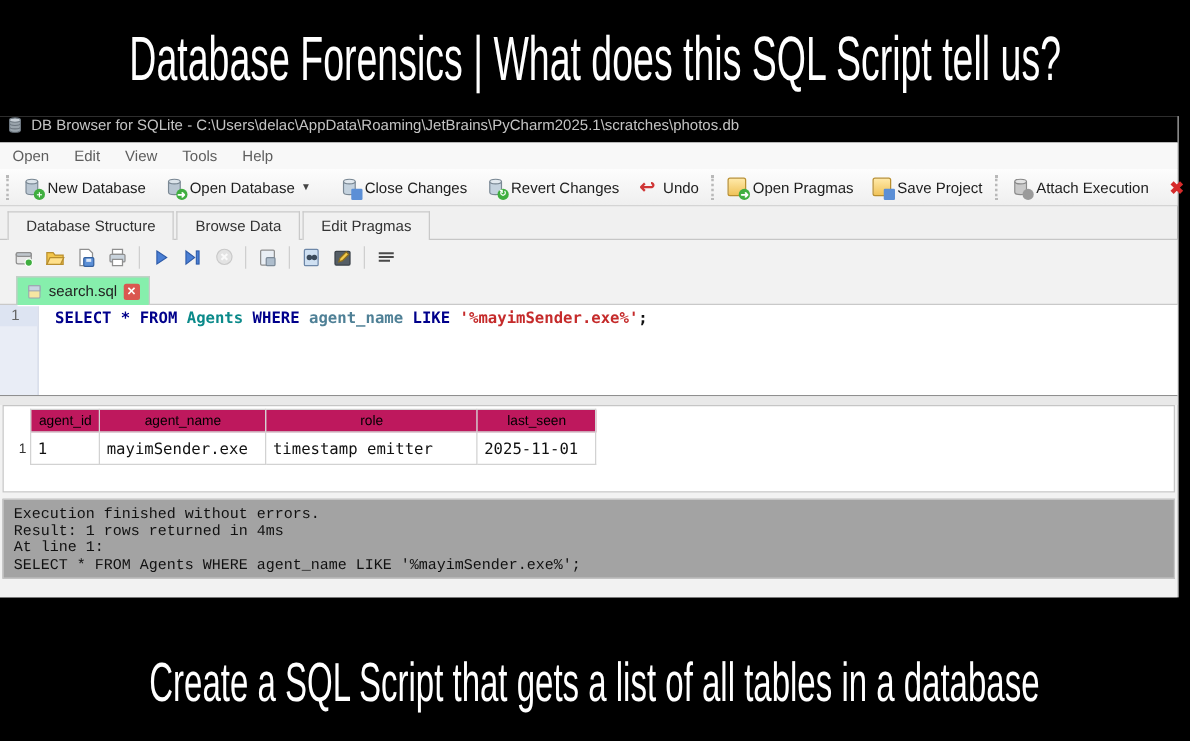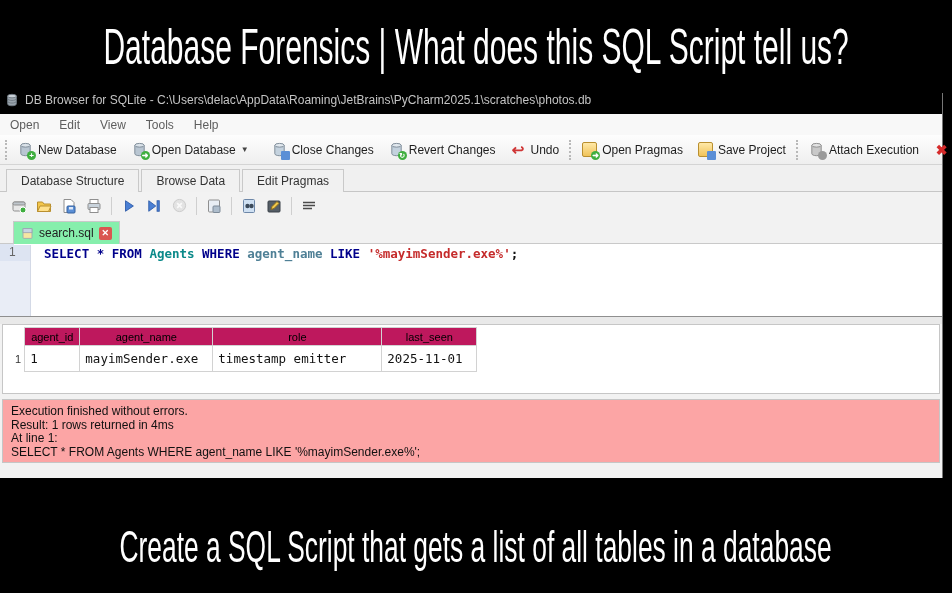--- a/index.html
+++ b/index.html
@@ -77,22 +77,22 @@
   .gridpanel{height:70px;background:#fff;border:1px solid #c6c6c6;margin:0 2px;box-sizing:border-box;overflow:hidden;}
   table.results{border-collapse:collapse;margin:2px 0 0 9px;}
   table.results th{font-size:11px;font-weight:normal;color:#000;border:1px solid #d2d2d2;height:17px;
                    padding:0 6px;background:#be185d;text-align:center;}
   table.results td{font-family:"DejaVu Sans Mono","Liberation Mono",monospace;font-size:12.5px;color:#111;
                    border:1px solid #d2d2d2;height:25px;padding:0 5px;background:#fff;}
   table.results .rowhdr{border:none;background:transparent;font-size:11px;color:#333;
                         font-family:"Liberation Sans",sans-serif;text-align:right;padding:0 3px;}
   .col-agentid{min-width:42px;} .col-agentname{min-width:120px;} .col-role{min-width:156px;} .col-lastseen{min-width:82px;}
 
-  .logpanel{height:64px;background:#fca5a5;border:1px solid #c6c6c6;margin:5px 2px 0 2px;box-sizing:border-box;
-            padding:5px 8px;font-family:Liberation Sans, sans-serif;font-size:12px;
+  .logpanel{height:64px;background:#a3a3a3;border:1px solid #c6c6c6;margin:5px 2px 0 2px;box-sizing:border-box;
+            padding:5px 8px;font-family:Liberation Mono, monospace;font-size:12px;
             line-height:13.5px;color:#111;white-space:pre;overflow:hidden;}
 </style>
 </head>
 <body>
 
 <div class="banner banner-top">
   <span class="banner-text">Database Forensics | What does this SQL Script tell us?</span>
 </div>
 
 <div class="app">

